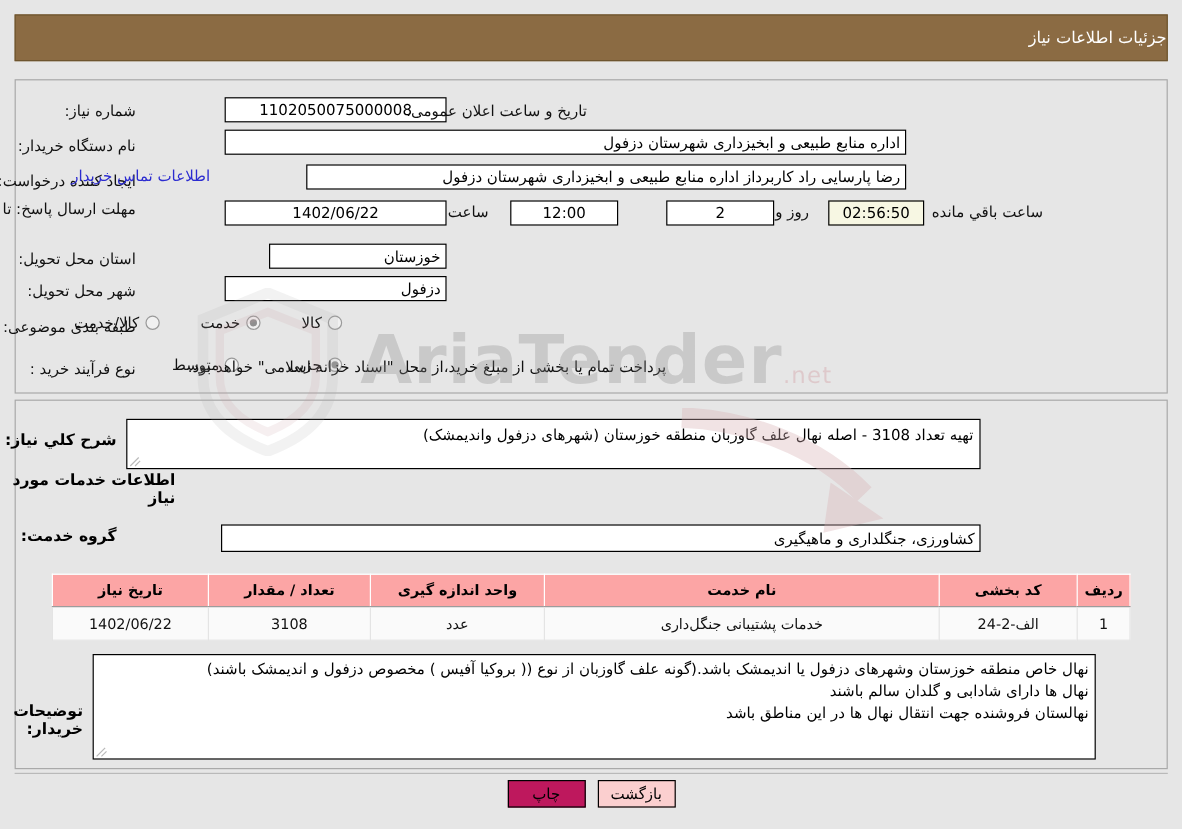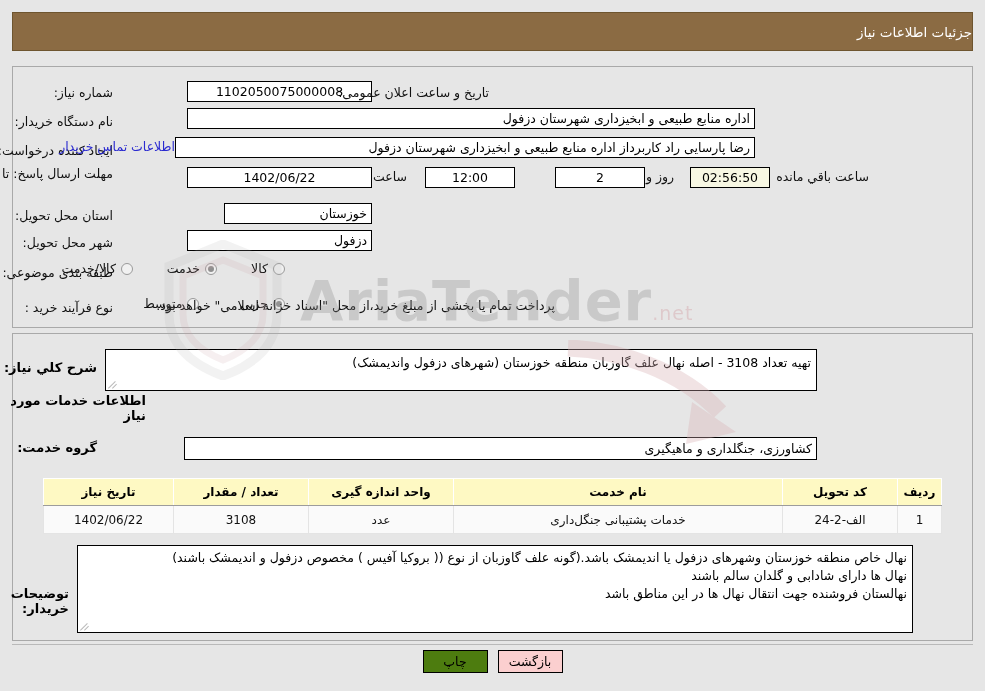--- a/index.html
+++ b/index.html
@@ -175,21 +175,21 @@
 
   
   .tbl {
     position: absolute;
     left: 43px; top: 478px;
     width: 899px;
     border-collapse: collapse;
     font-size: 12px;
   }
   .tbl th {
-    background: #fef9c3;
+    background: #fca5a5;
     border: 1px solid #ffffff;
     border-bottom: 1px solid #9c9c9c;
     height: 27px;
     font-weight: bold;
     color: #000;
     font-size: 12px;
   }
   .tbl td {
     background: #fafafa;
     border: 1px solid #e4e4e4;
@@ -212,21 +212,21 @@
     border: 1px solid #000;
     height: 23px;
     min-width: 65px;
     font-size: 12.5px;
     line-height: 21px;
     text-align: center;
     cursor: pointer;
     padding: 0 10px;
     color: #000;
   }
-  .btn.print  { background: #4d7c0f; }
+  .btn.print  { background: #be185d; }
   .btn.back   { background: #fbcfcf; }
 
   .divline {
     position: absolute;
     left: 12px;
     width: 961px;
     height: 0;
     border-top: 1px solid #b9b9b9;
   }
 </style>
@@ -265,21 +265,21 @@
   </div>
 
   <div class="frow" style="right:872px; top:110px;">
     <span class="lbl">نام دستگاه خریدار:</span>
   </div>
   <div class="fld rtlstart" style="position:absolute; right:230px; top:108px; width:568px;">اداره منابع طبیعی و ابخیزداری شهرستان دزفول</div>
 
   <div class="frow" style="right:872px; top:139px;">
     <span class="lbl">ایجاد کننده درخواست:</span>
   </div>
-  <div class="fld rtlstart" style="position:absolute; right:230px; top:137px; width:580px;">رضا پارسایی راد کاربرداز اداره منابع طبیعی و ابخیزداری شهرستان دزفول</div>
+  <div class="fld rtlstart" style="position:absolute; right:230px; top:137px; width:500px;">رضا پارسایی راد کاربرداز اداره منابع طبیعی و ابخیزداری شهرستان دزفول</div>
   <div class="lnk" style="position:absolute; right:810px; top:139px;">اطلاعات تماس خریدار</div>
 
   <div class="frow" style="right:872px; top:166px; display:block; line-height:15px; text-align:right; height:auto;">
     <span class="lbl">مهلت ارسال پاسخ: تا تاریخ:</span>
   </div>
   <div class="fld" style="position:absolute; right:613px; top:167px; width:185px;">1402/06/22</div>
   <span class="lbl2" style="position:absolute; right:572px; top:169px;">ساعت</span>
   <div class="fld" style="position:absolute; right:470px; top:167px; width:90px;">12:00</div>
   <div class="fld" style="position:absolute; right:340px; top:167px; width:90px;">2</div>
   <span class="lbl2" style="position:absolute; right:305px; top:169px;">روز و</span>
@@ -342,21 +342,21 @@
 
   <div class="sechead" style="right:839px; top:393px;">اطلاعات خدمات مورد نیاز</div>
 
   <div class="sechead" style="right:888px; top:440px;">گروه خدمت:</div>
   <div class="fld rtlstart" style="position:absolute; right:168px; top:437px; width:633px; height:23px; line-height:21px;">کشاورزی، جنگلداری و ماهیگیری</div>
 
   <table class="tbl">
     <thead>
       <tr>
         <th style="width:44px">ردیف</th>
-        <th style="width:115px">کد تحویل</th>
+        <th style="width:115px">کد بخشی</th>
         <th>نام خدمت</th>
         <th style="width:145px">واحد اندازه گیری</th>
         <th style="width:135px">تعداد / مقدار</th>
         <th style="width:130px">تاریخ نیاز</th>
       </tr>
     </thead>
     <tbody>
       <tr>
         <td>1</td>
         <td>الف-2-24</td>

